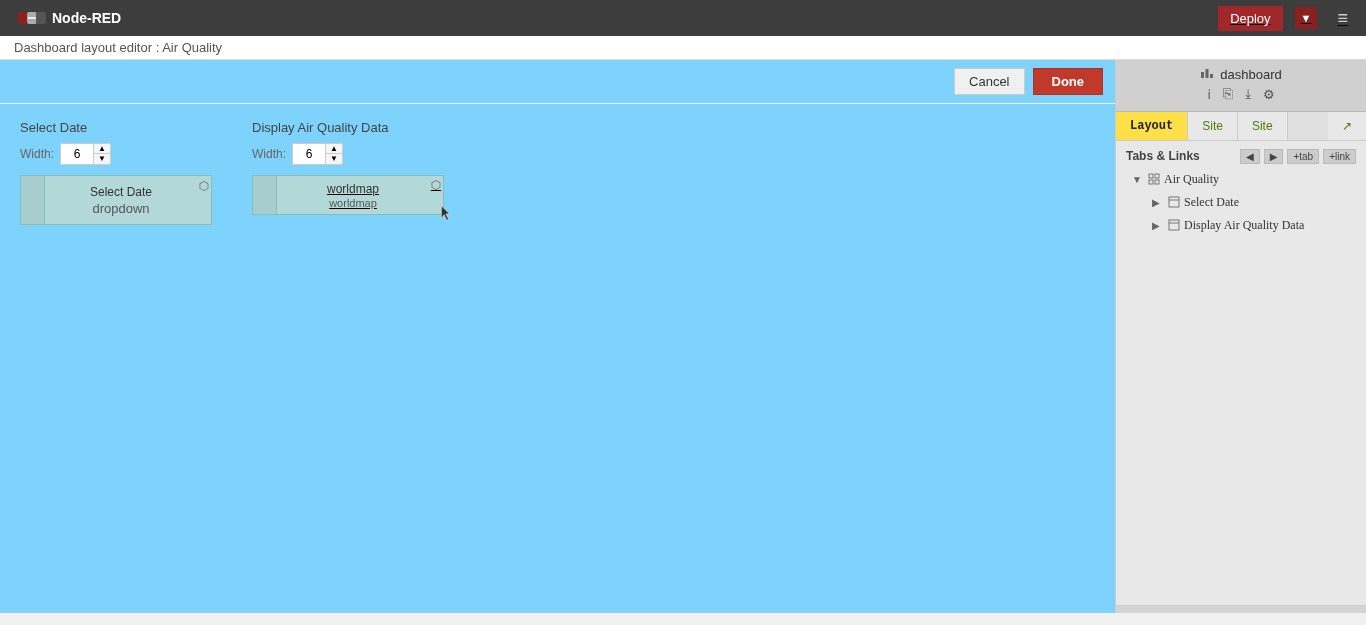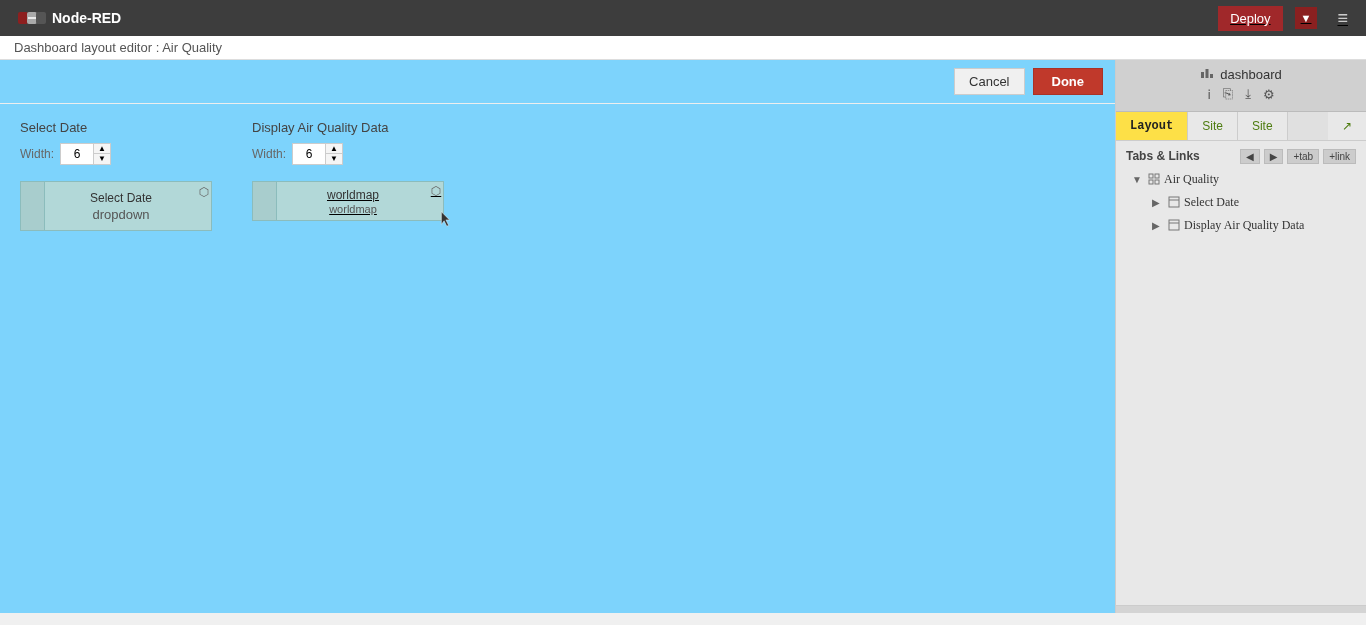--- a/index.html
+++ b/index.html
@@ -133,21 +133,21 @@
       font-size: 13px;
       color: #444;
       font-weight: normal;
     }
     .group-width-row {
       display: flex;
       align-items: center;
       gap: 6px;
       font-size: 12px;
       color: #666;
-      margin-bottom: 8px;
+      margin-bottom: 2px;
     }
     .width-input-wrap {
       display: flex;
       align-items: center;
       border: 1px solid #ccc;
       background: #fff;
     }
     .width-input {
       width: 32px;
       border: none;

